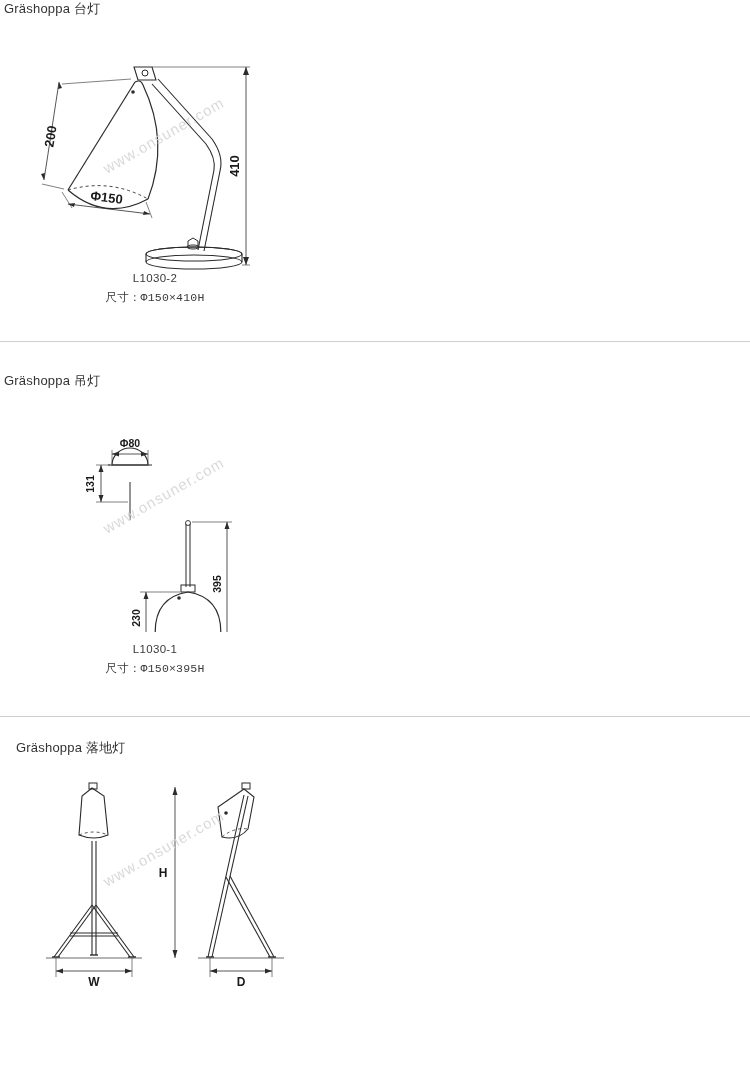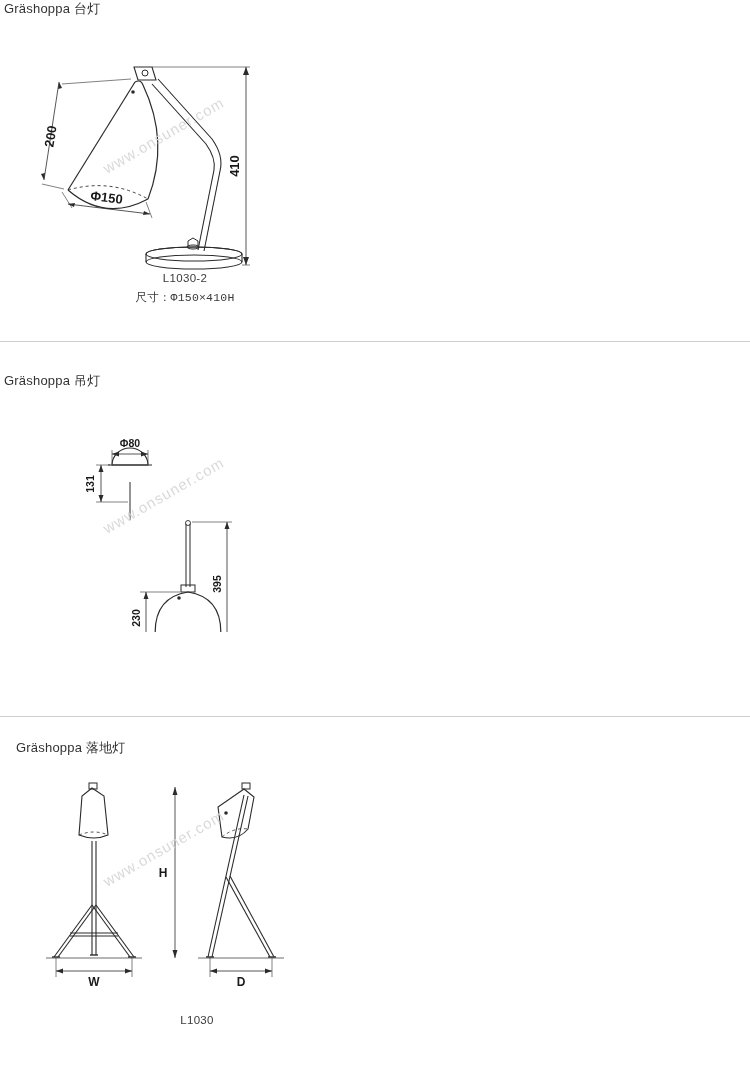--- a/index.html
+++ b/index.html
@@ -33,21 +33,20 @@
   .divider {
     width: 750px;
     height: 1px;
     background: #cfcfcf;
   }
   .caption {
     text-align: center;
     font-size: 11.5px;
     color: #3a3a3a;
     line-height: 20px;
-    padding-left: 30px;
   }
   .caption .code {
     letter-spacing: 0.3px;
   }
   .caption .dim {
     letter-spacing: 0.2px;
     font-family: Liberation Mono, monospace;
   }
   .drawing {
     position: relative;
@@ -207,20 +206,24 @@
         <line x1="156" y1="244" x2="156" y2="262" stroke="#2b2b2b" stroke-width="0.6"></line>
         <line x1="220" y1="244" x2="220" y2="262" stroke="#2b2b2b" stroke-width="0.6"></line>
         <line x1="156" y1="256" x2="220" y2="256" stroke="#2b2b2b" stroke-width="0.8"></line>
         <path d="M156 256 l7 -2.5 l0 5 z" fill="#2b2b2b"></path>
         <path d="M220 256 l-7 -2.5 l0 5 z" fill="#2b2b2b"></path>
         <text class="dimtext-sm" x="188" y="252" text-anchor="middle">Φ150</text>
       </svg>
       <div class="wm" style="left:100px; top:120px;">www.onsuner.com</div>
     </div>
 
+    <div class="caption" style="position:absolute;left:0;top:295px;width:310px;">
+      <div class="code">L1030-1</div>
+      <div class="dim">尺寸：Φ150×395H</div>
+    </div>
 
     <div class="divider" style="position:absolute;left:0;top:372px;"></div>
   </div>
 
   <div class="section" style="position:absolute;left:12px;top:715px;height:372px;">
     <div class="section-title" style="position:absolute;left:2px;top:24px;">Gräshoppa 落地灯</div>
 
     <div class="drawing" style="position:absolute;left:0;top:50px;height:240px;">
       <svg width="750" height="245" viewBox="0 0 750 245">
 
@@ -277,17 +280,16 @@
         <line x1="260" y1="193" x2="260" y2="212" stroke="#2b2b2b" stroke-width="0.6"></line>
         <line x1="198" y1="206" x2="260" y2="206" stroke="#2b2b2b" stroke-width="0.8"></line>
         <path d="M198 206 l7 -2.5 l0 5 z" fill="#2b2b2b"></path>
         <path d="M260 206 l-7 -2.5 l0 5 z" fill="#2b2b2b"></path>
         <text class="lbl" x="229" y="221" text-anchor="middle">D</text>
       </svg>
       <div class="wm" style="left:88px; top:110px;">www.onsuner.com</div>
     </div>
 
     <div class="caption" style="position:absolute;left:0;top:295px;width:310px;">
-      <div class="code">L1030</div>
     </div>
   </div>
 
 </div>
 
 </body></html>

